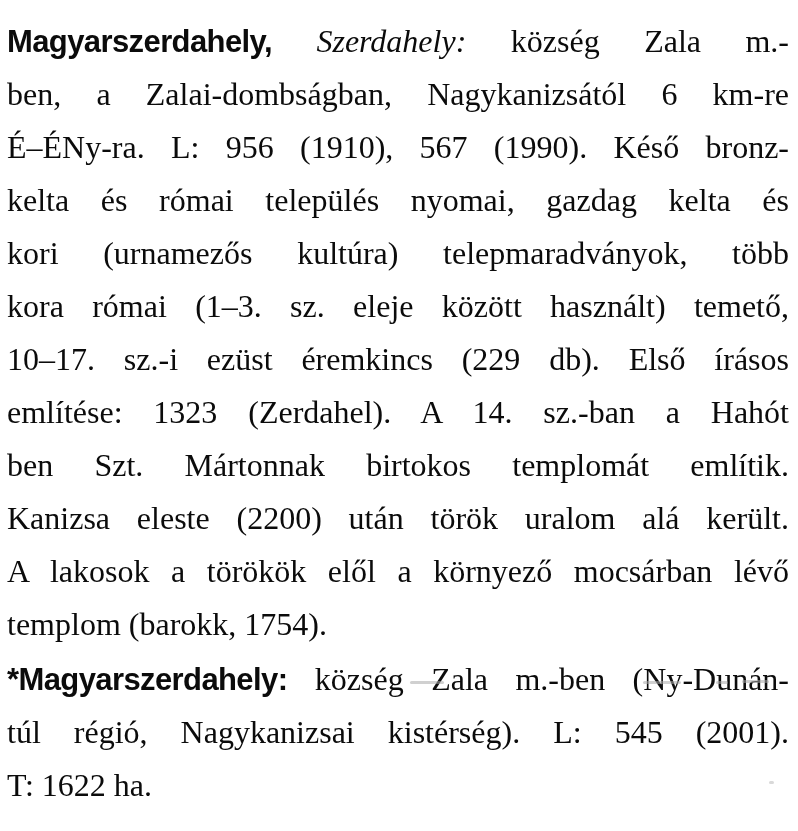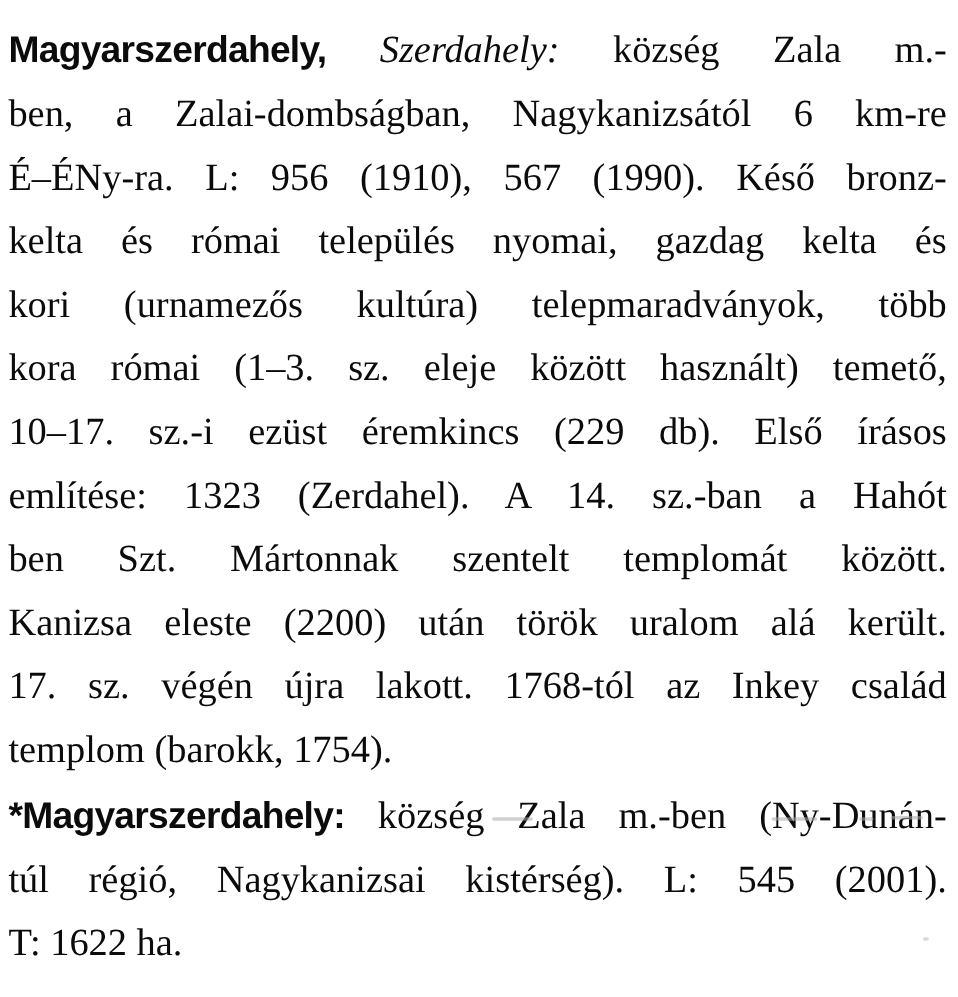--- a/index.html
+++ b/index.html
@@ -78,23 +78,23 @@
   <div id="entries">
       <section class="entry">
         <div class="text-line"><span class="seg-headword">Magyarszerdahely,</span><span class="seg-normal"> </span><span class="seg-italic">Szerdahely:</span><span class="seg-normal"> község Zala m.-</span></div>
         <div class="text-line"><span class="seg-normal">ben, a Zalai-dombságban, Nagykanizsától 6 km-re</span></div>
         <div class="text-line"><span class="seg-normal">É–ÉNy-ra. L: 956 (1910), 567 (1990). Késő bronz-</span></div>
         <div class="text-line"><span class="seg-normal">kelta és római település nyomai, gazdag kelta és</span></div>
         <div class="text-line"><span class="seg-normal">kori (urnamezős kultúra) telepmaradványok, több</span></div>
         <div class="text-line"><span class="seg-normal">kora római (1–3. sz. eleje között használt) temető,</span></div>
         <div class="text-line"><span class="seg-normal">10–17. sz.-i ezüst éremkincs (229 db). Első írásos</span></div>
         <div class="text-line"><span class="seg-normal">említése: 1323 (Zerdahel). A 14. sz.-ban a Hahót</span></div>
-        <div class="text-line"><span class="seg-normal">ben Szt. Mártonnak szentelt templomát között.</span></div>
+        <div class="text-line"><span class="seg-normal">ben Szt. Mártonnak birtokos templomát említik.</span></div>
         <div class="text-line"><span class="seg-normal">Kanizsa eleste (2200) után török uralom alá került.</span></div>
-        <div class="text-line"><span class="seg-normal">17. sz. végén újra lakott. 1768-tól az Inkey család</span></div>
+        <div class="text-line"><span class="seg-normal">A lakosok a törökök elől a környező mocsárban lévő</span></div>
         <div class="text-line last-line"><span class="seg-normal">templom (barokk, 1754).</span></div>
       </section>
       <section class="entry">
         <div class="text-line"><span class="seg-headword">*Magyarszerdahely:</span><span class="seg-normal"> község Zala m.-ben (Ny-Dunán-</span></div>
         <div class="text-line"><span class="seg-normal">túl régió, Nagykanizsai kistérség). L: 545 (2001).</span></div>
         <div class="text-line last-line"><span class="seg-normal">T: 1622 ha.</span></div>
       </section>
     </div>
 </main>
 

